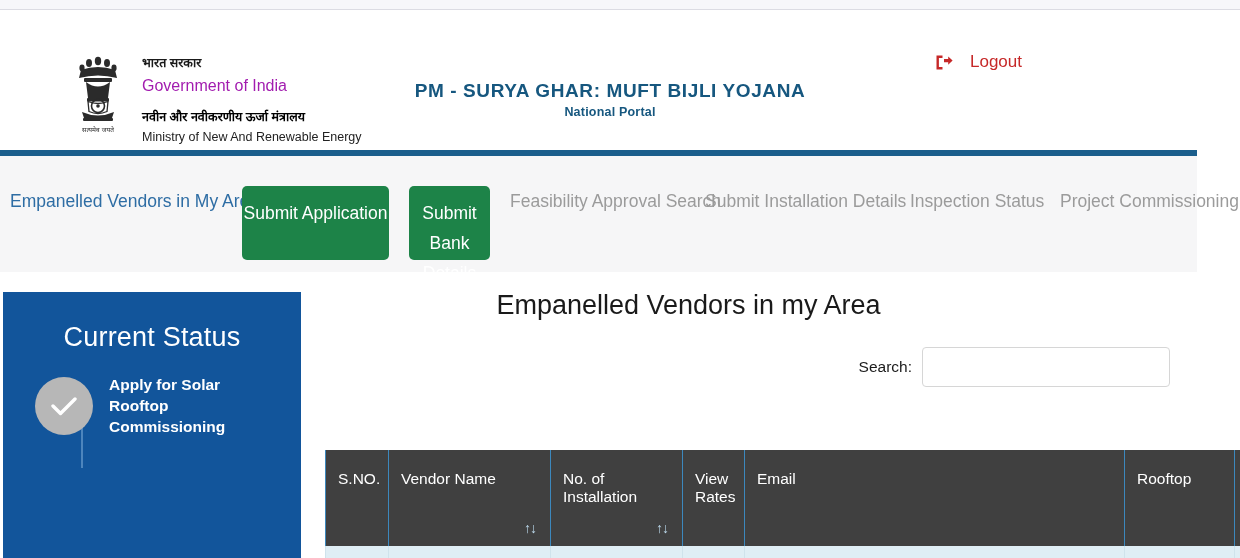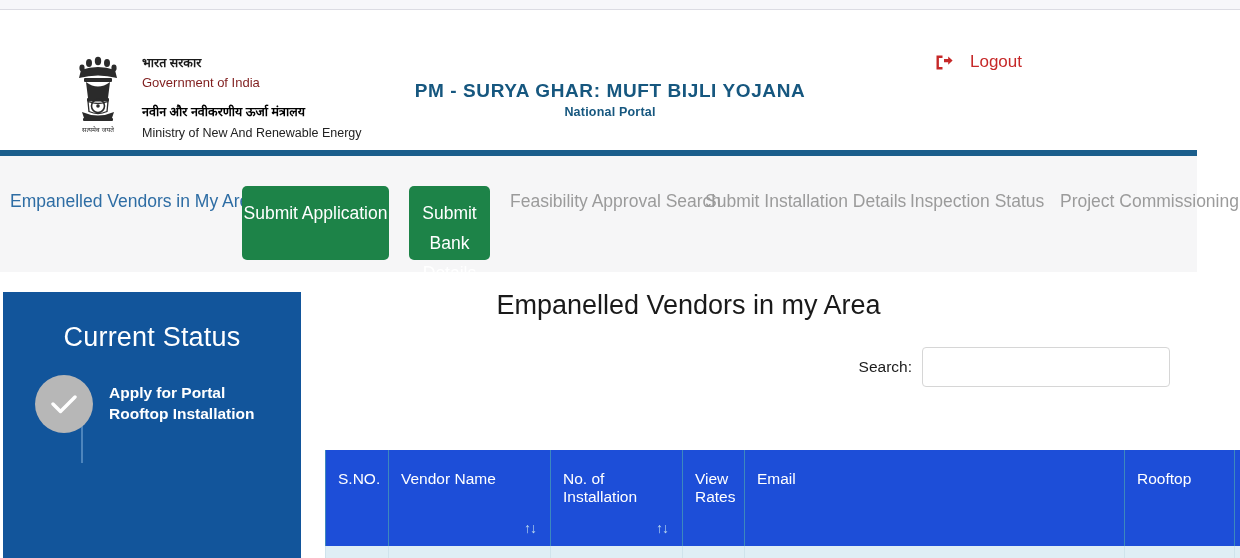--- a/index.html
+++ b/index.html
@@ -32,21 +32,21 @@
     align-items: flex-start;
     gap: 18px;
   }
   .emblem {
     width: 52px; height: 92px;
     position: relative;
   }
   .emblem svg { display:block; }
   .gov-lines { padding-top: 6px; }
   .gov-hi { font-size: 12.5px; color: #1a1a1a; line-height: 1.55; font-weight: 600;}
-  .gov-en { font-size: 13px; color: #7f1d1d; line-height: 1.6; margin-bottom: 9px;}
+  .gov-en { font-size: 16px; color: #a21caf; line-height: 1.6; margin-bottom: 9px;}
   .min-hi { font-size: 12.5px; color: #000000; line-height: 1.55; font-weight: 600;}
   .min-en { font-size: 12.5px; color: #222; line-height: 1.6; }
 
   .portal-title {
     position: absolute;
     left: 0; right: 0; top: 70px;
     text-align: center;
     pointer-events: none;
   }
   .portal-title .t1 {
@@ -223,21 +223,21 @@
     left: 325px; right: 0; top: 178px;
     width: 915px;
     overflow: hidden;
   }
   table.vendors {
     border-collapse: collapse;
     table-layout: fixed;
     width: 1030px;
   }
   table.vendors thead th {
-    background: #1d4ed8;
+    background: #404040;
     color: #ffffff;
     font-size: 15.5px;
     font-weight: normal;
     text-align: left;
     padding: 20px 12px 12px 12px;
     height: 96px;
     vertical-align: top;
     border-right: 1px solid #3c88bd;
     position: relative;
   }
@@ -354,21 +354,21 @@
     <h2>Current Status</h2>
     <div class="steps">
       <div class="rail"></div>
 
       <div class="step">
         <div class="step-circle">
           <svg width="26" height="20" viewBox="0 0 26 20">
             <path d="M2 10 L9.5 17.5 L24 3" fill="none" stroke="#ffffff" stroke-width="3.4" stroke-linecap="round" stroke-linejoin="round"></path>
           </svg>
         </div>
-        <div class="step-label">Apply for Portal Rooftop Installation</div>
+        <div class="step-label">Apply for Solar Rooftop Commissioning</div>
       </div>
 
     </div>
   </div>
 
   <div class="main">
     <h1>Empanelled Vendors in my Area</h1>
 
     <div class="search-row">
       <label>Search:</label>

